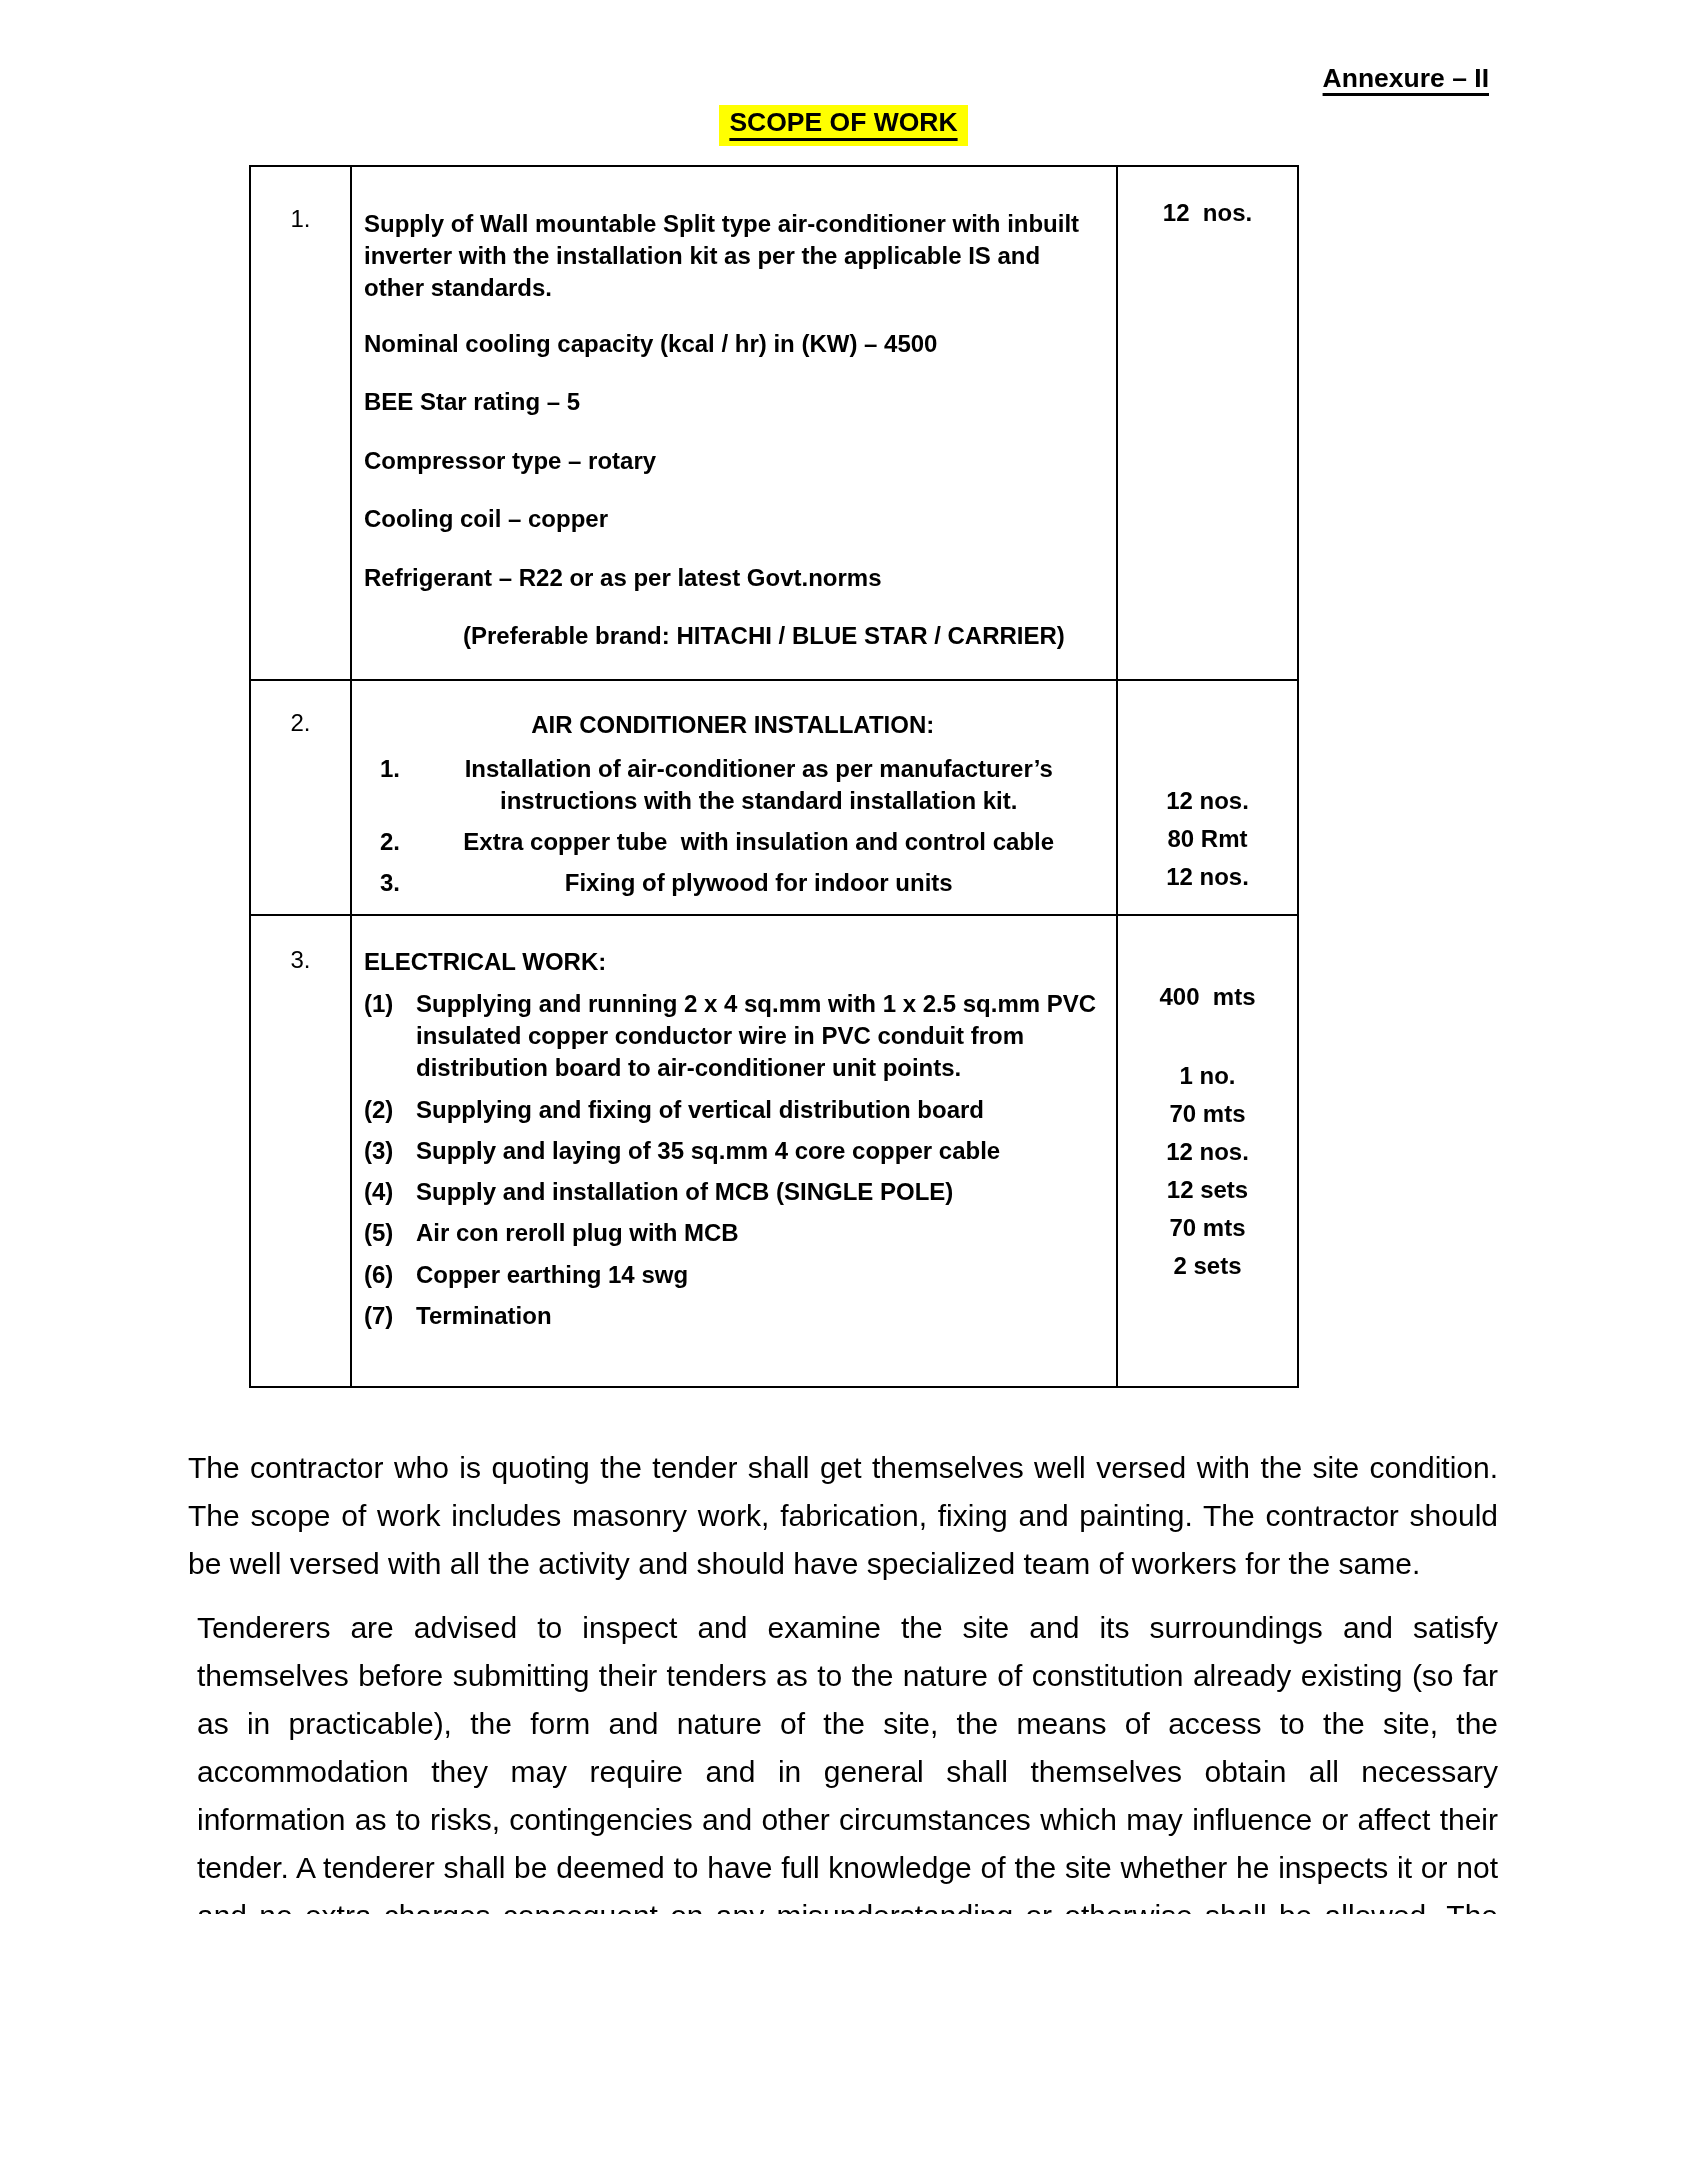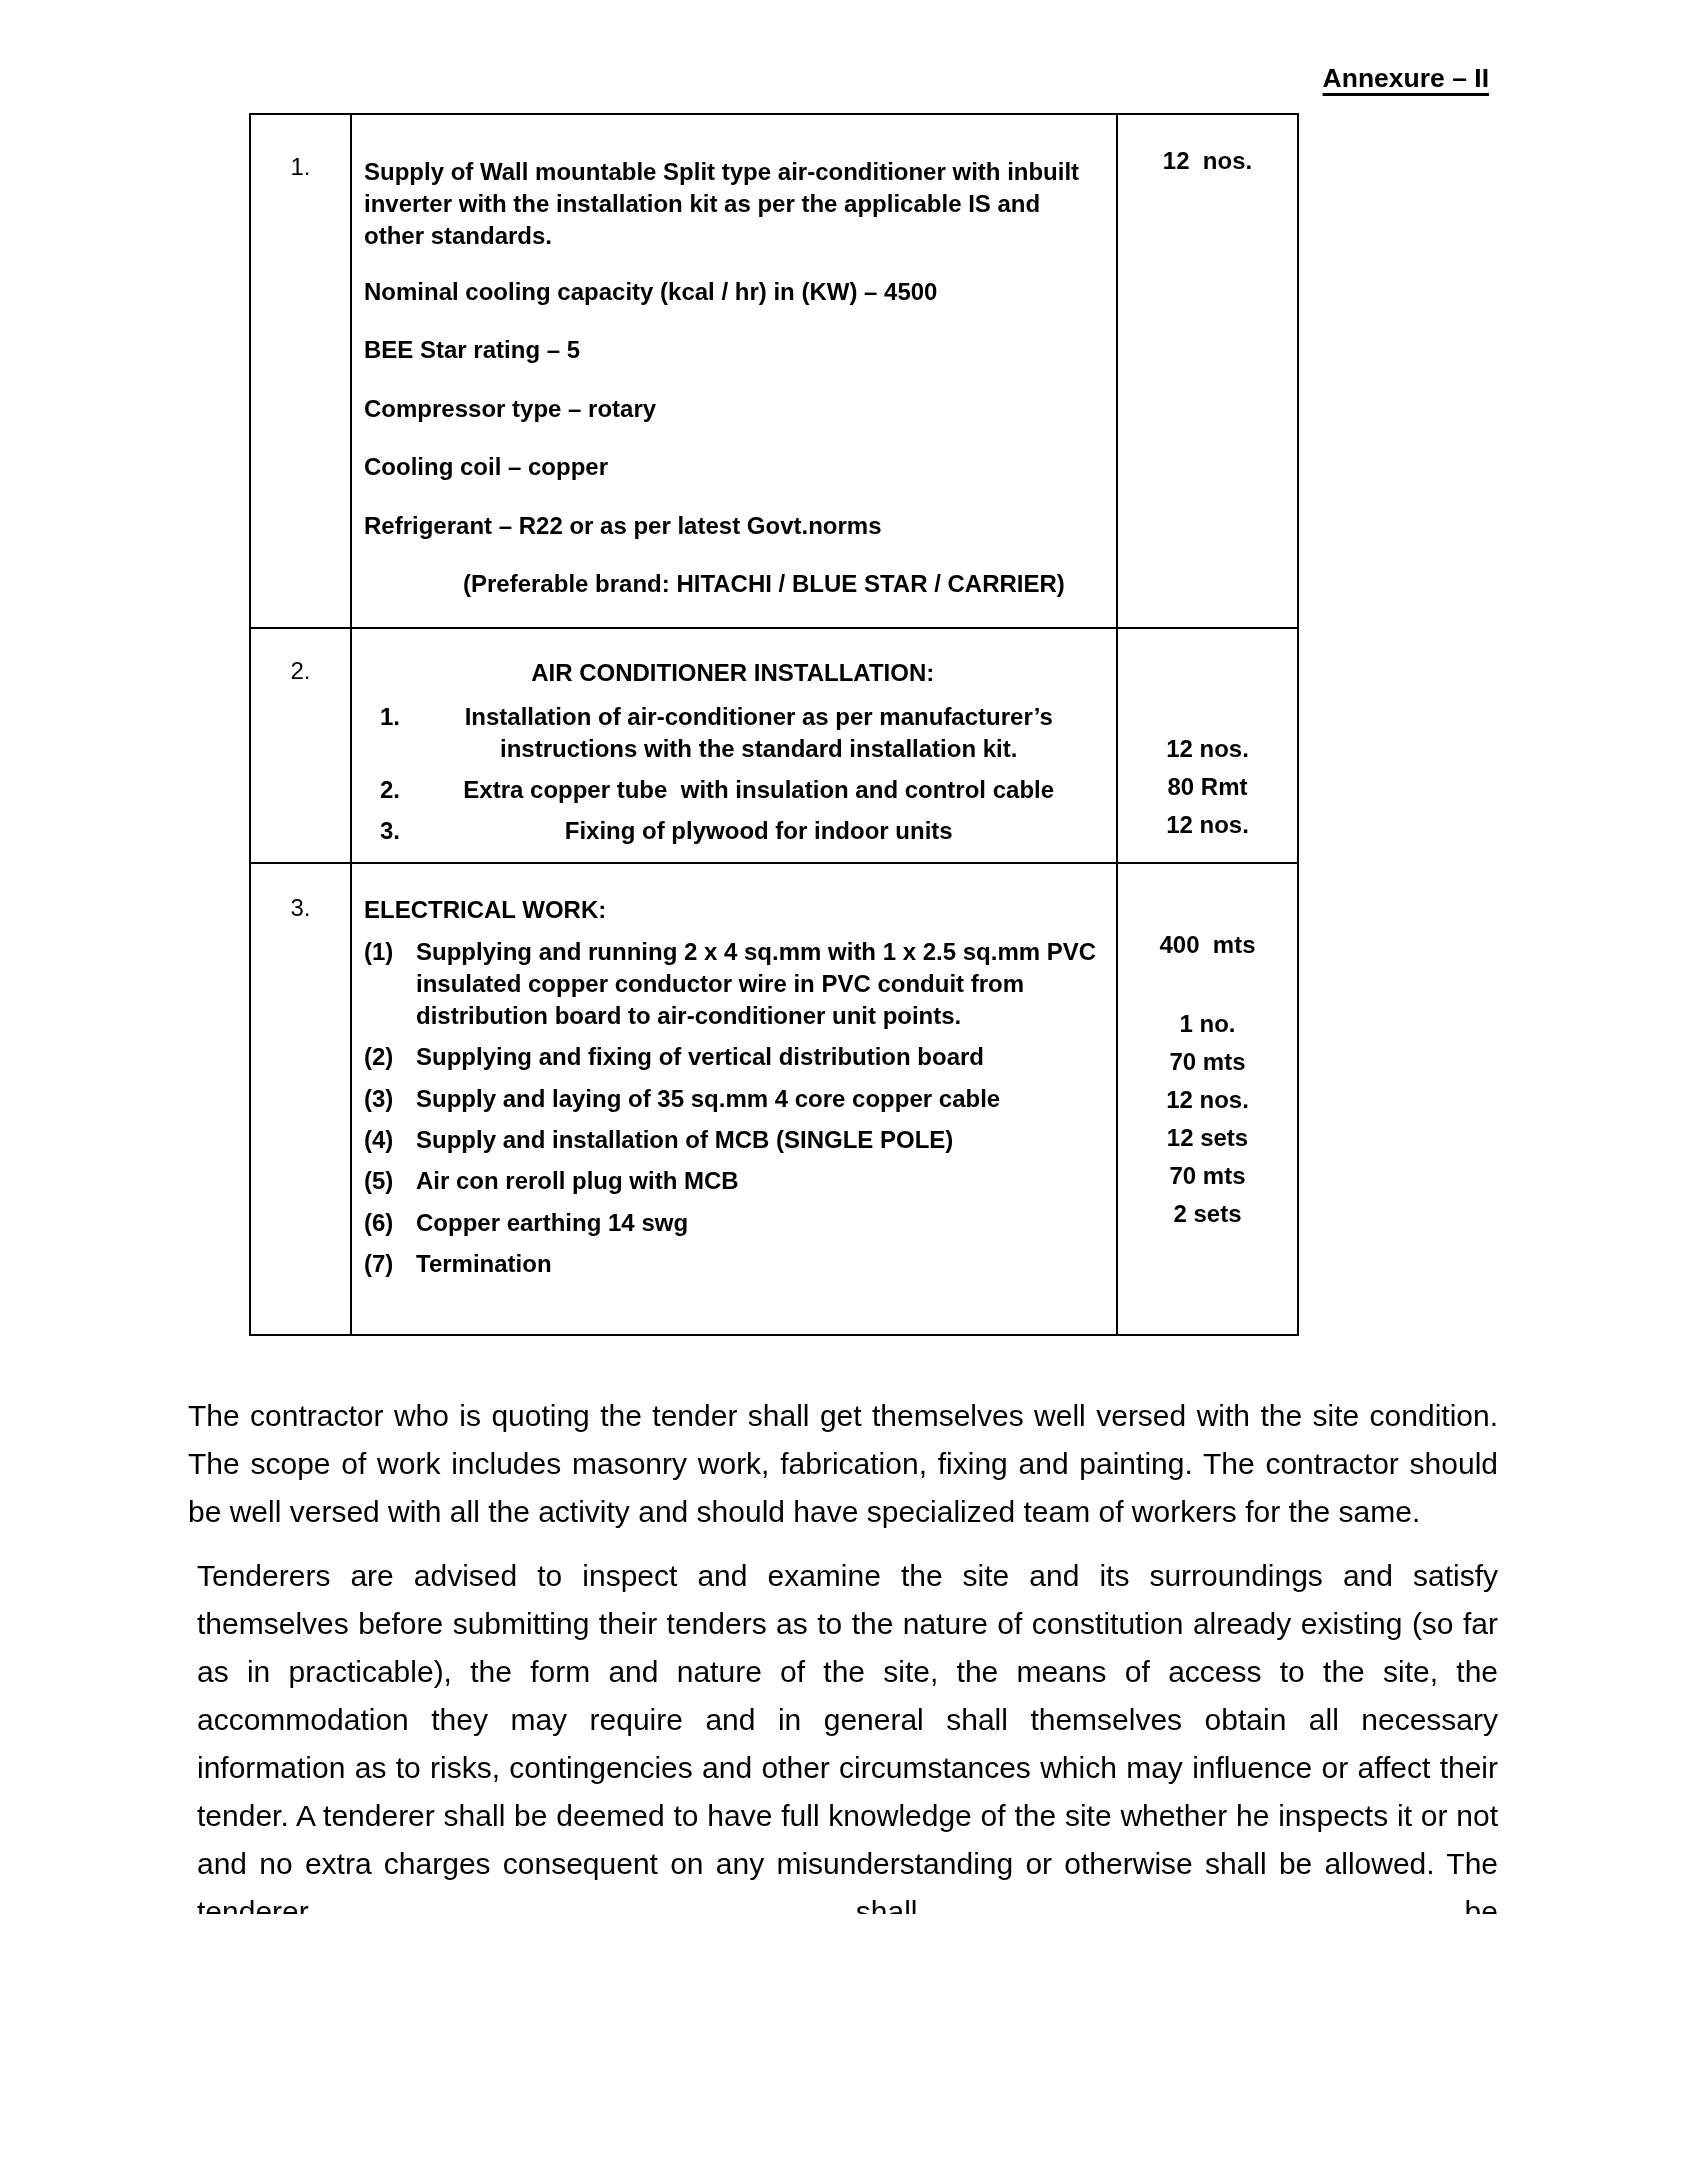--- a/index.html
+++ b/index.html
@@ -114,20 +114,23 @@
 </style>
 </head>
 <body>
 
 <div class="page">
 
   <div class="annexure-row">
     <span>Annexure – II</span>
   </div>
 
+  <div class="title-row">
+    <span>SCOPE OF WORK</span>
+  </div>
 
   <table class="scope">
     <colgroup>
         <col class="c-sl">
         <col class="c-desc">
         <col class="c-qty">
       </colgroup>
     <tbody>
 
     <tr class="r1">

